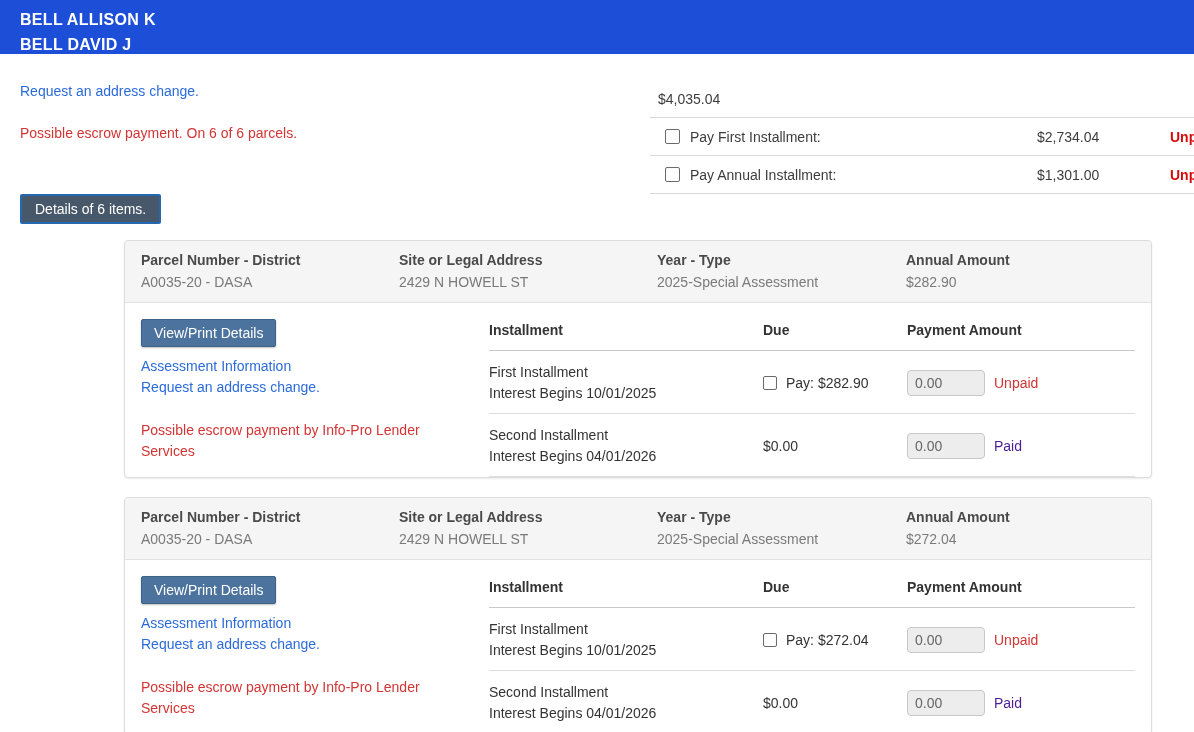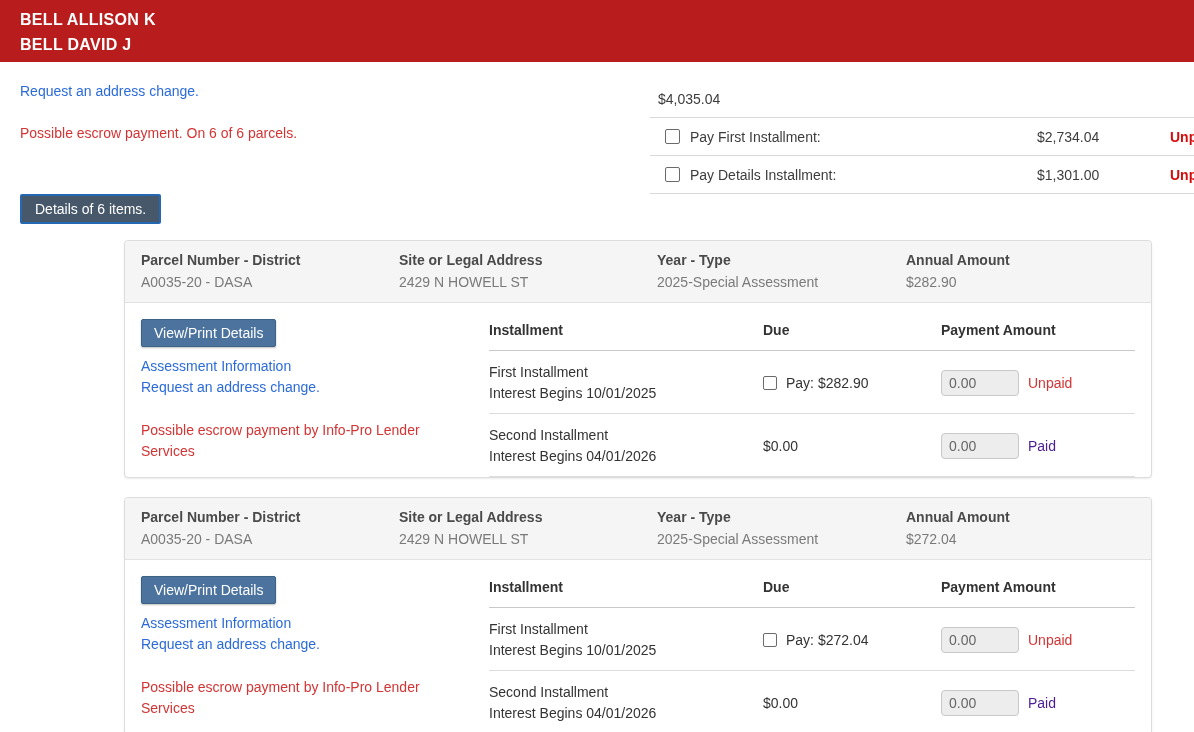--- a/index.html
+++ b/index.html
@@ -1,21 +1,21 @@
 <!DOCTYPE html>
 <html><head>
 <meta charset="utf-8">
 <style>
   * { margin:0; padding:0; box-sizing:border-box; }
   html,body { background:#fff; }
   body { font-family:"Liberation Sans","DejaVu Sans",sans-serif; font-size:14px; color:#333; }
   #viewport { position:relative; width:1194px; height:732px; overflow:hidden; background:#fff; }
 
   
-  .topbar { position:absolute; left:0; top:0; width:1194px; height:62px; background:#b91c1c; padding:7px 0 0 20px; }
+  .topbar { position:absolute; left:0; top:0; width:1194px; height:54px; background:#1d4ed8; padding:7px 0 0 20px; }
   .topbar .name { color:#fff; font-size:16px; font-weight:600; letter-spacing:.3px; line-height:25px; }
 
   
   .addr-link { position:absolute; left:20px; top:83px; color:#2b6bd9; cursor:pointer; }
   .escrow-warning { position:absolute; left:20px; top:125px; color:#d33434; }
 
   
   .totals { position:absolute; left:650px; top:80px; width:560px; }
   .t-row { display:flex; align-items:center; height:38px; border-bottom:1px solid #d9d9d9; padding-left:8px; }
   .t-label { flex:1; display:flex; align-items:center; color:#3c3c3c; }
@@ -39,21 +39,21 @@
   .vp-btn { background:#4b739d; border:1px solid #3d6286; color:#fff; font-size:14px; padding:5px 12px; border-radius:2px; cursor:pointer; box-shadow:0 1px 2px rgba(0,0,0,.25); font-family:inherit; }
   .cb-link { color:#2b6bd9; line-height:21px; cursor:pointer; }
   .cb-link.first { margin-top:9px; }
   .escrow-note { margin-top:22px; color:#d33434; line-height:21px; max-width:300px; }
 
   .inst-table { flex:1; }
   .it-head { display:flex; border-bottom:1px solid #c9c9c9; padding:3px 0 12px 0; }
   .it-head > div { font-weight:bold; color:#333; }
   .it-row { display:flex; border-bottom:1px solid #ddd; padding:11px 0 9px 0;align-items:center; }
   .col-inst { width:274px; flex:0 0 auto; }
-  .col-due { width:178px; flex:0 0 auto; }
+  .col-due { width:144px; flex:0 0 auto; }
   .col-pay { flex:1; }
   .inst-name { line-height:21px; color:#333; }
   .inst-interest { line-height:21px; color:#333; }
   .due-line { display:flex; align-items:center; line-height:21px; color:#333; }
   .row-check { width:14px; height:14px; border:1.5px solid #6a6a6a; border-radius:2px; background:#fff; margin-right:9px; flex:0 0 auto; cursor:pointer; }
   .pay-line { display:flex; align-items:flex-start; }
   .pay-input { width:78px; height:26px; background:#ededed; border:1px solid #c8c8c8; border-radius:4px; color:#666; font-size:14px; padding:0 0 0 7px; font-family:inherit; }
   .pay-status { margin-left:9px; line-height:26px; }
   .pay-status.unpaid { color:#d33434; }
   .pay-status.paid { color:#4c1d95; }
@@ -80,21 +80,21 @@
       <div class="t-label">
         <span class="t-check"></span>
         <span>Pay First Installment:</span>
       </div>
       <div class="t-amount">$2,734.04</div>
       <div class="t-status">Unpaid</div>
     </div>
     <div class="t-row">
       <div class="t-label">
         <span class="t-check"></span>
-        <span>Pay Details Installment:</span>
+        <span>Pay Annual Installment:</span>
       </div>
       <div class="t-amount">$1,301.00</div>
       <div class="t-status">Unpaid</div>
     </div>
   </div>
 
   <button class="details-btn">Details of 6 items.</button>
 
   <div class="card c0">
     <div class="card-head">

